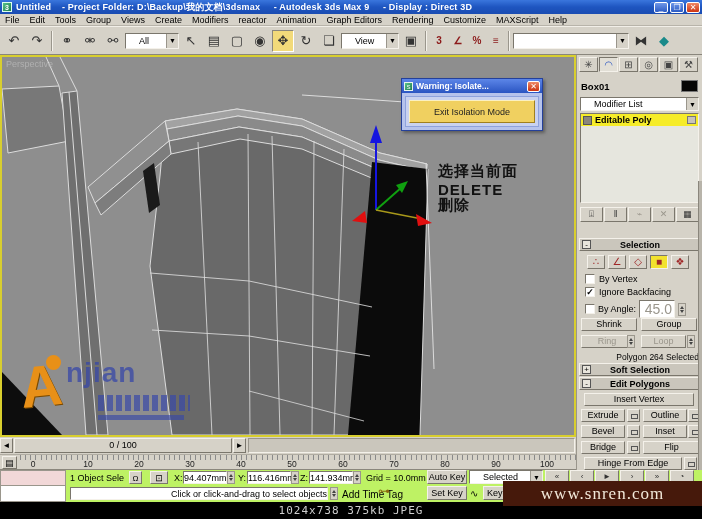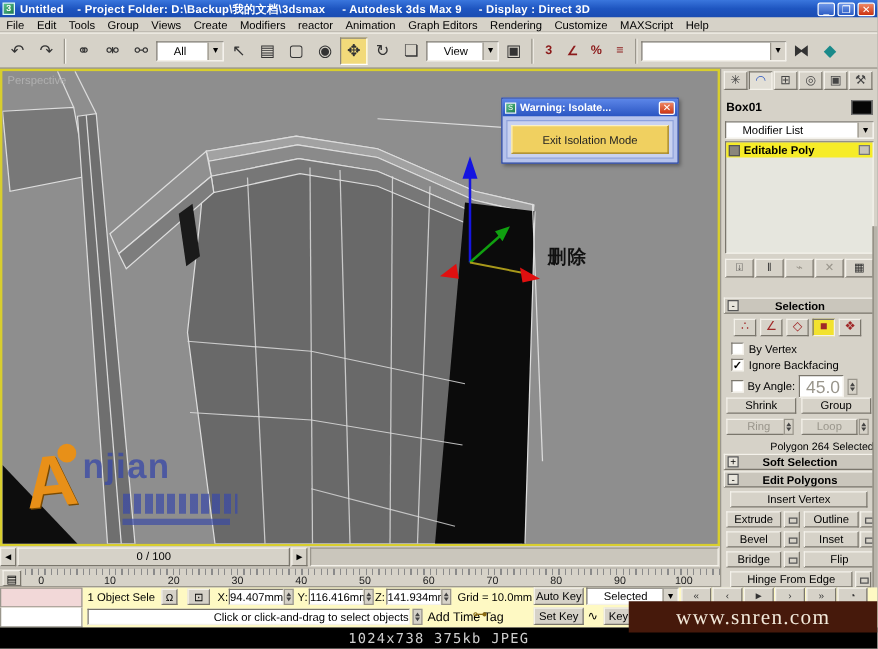--- a/index.html
+++ b/index.html
@@ -111,21 +111,21 @@
     border:1px solid; border-color:#f4f1ea #7a766c #7a766c #f4f1ea; font-size:9px; text-align:center; line-height:13px; }
   .tstrack { position:absolute; left:248px; top:1px; width:327px; height:15px; background:#cac6bc; border:1px solid; border-color:#9a968c #f4f1ea #f4f1ea #9a968c; }
   .trackbar { position:absolute; left:0; top:455px; width:576px; height:15px; background:#d6d2c8; border-bottom:1px solid #8a867c; }
   .ticks { position:absolute; left:20px; top:0; width:556px; height:5px;
     background:repeating-linear-gradient(90deg,#8a8a8a 0 1px,transparent 1px 5.14px); }
   .tick-num { position:absolute; top:4px; transform:translateX(-50%); font-size:8.5px; color:#222; }
   .tbicon { position:absolute; left:2px; top:1px; width:15px; height:13px; font-size:9px; text-align:center; line-height:12px;
     background:#d6d2c8; border:1px solid; border-color:#f4f1ea #7a766c #7a766c #f4f1ea; }
 
   
-  .statusbar { position:absolute; left:0; top:470px; width:702px; height:32px; background:#fef9c3; }
+  .statusbar { position:absolute; left:0; top:470px; width:702px; height:32px; background:#bef264; }
   .listener-pink { position:absolute; left:0; top:0; width:66px; height:16px; background:#f2d8d8; border:1px solid #9a968c; }
   .listener-white { position:absolute; left:0; top:16px; width:66px; height:16px; background:#fff; border:1px solid #9a968c; border-top:none; }
   .scell { position:absolute; font-size:9px; line-height:13px; white-space:nowrap; }
   .sbtn2 { background:#d6d2c8; border:1px solid; border-color:#f4f1ea #7a766c #7a766c #f4f1ea; text-align:center; }
   .sfield { background:#fff; border:1px solid; border-color:#7a766c #f4f1ea #f4f1ea #7a766c; }
   .keyicon { color:#8a6a10; font-size:12px; }
   .playrow { position:absolute; left:545px; top:0px; height:14px; display:flex; gap:1px; }
   .pbtn2 { width:24px; height:13px; background:#d6d2c8; border:1px solid; border-color:#f4f1ea #7a766c #7a766c #f4f1ea;
     font-size:8px; text-align:center; line-height:11px; color:#333; }
 
@@ -252,20 +252,21 @@
         <line x1="374" y1="153" x2="400" y2="130" stroke="#10a010" stroke-width="2"></line>
         <polygon points="406,124 394,128 400,136" fill="#10a010"></polygon>
         <line x1="374" y1="153" x2="420" y2="162" stroke="#a8981a" stroke-width="1.5"></line>
         <polygon points="430,166 414,157 416,169" fill="#e01010"></polygon>
         <polygon points="350,164 363,154 365,166" fill="#e01010"></polygon>
       </g>
     </svg>
 
     <div class="vplabel">Perspective</div>
 
+    <div class="annot" style="left:436px; top:105px;">选择当前面DELETE</div>
     <div class="annot" style="left:436px; top:139px;">删除</div>
 
     <div class="logo">
       <div class="dot"></div>
       <div class="letterA">A</div>
       <div class="bluename">njian</div>
       <div class="blueblocks"></div>
       <div class="bluebar"></div>
     </div>
 

